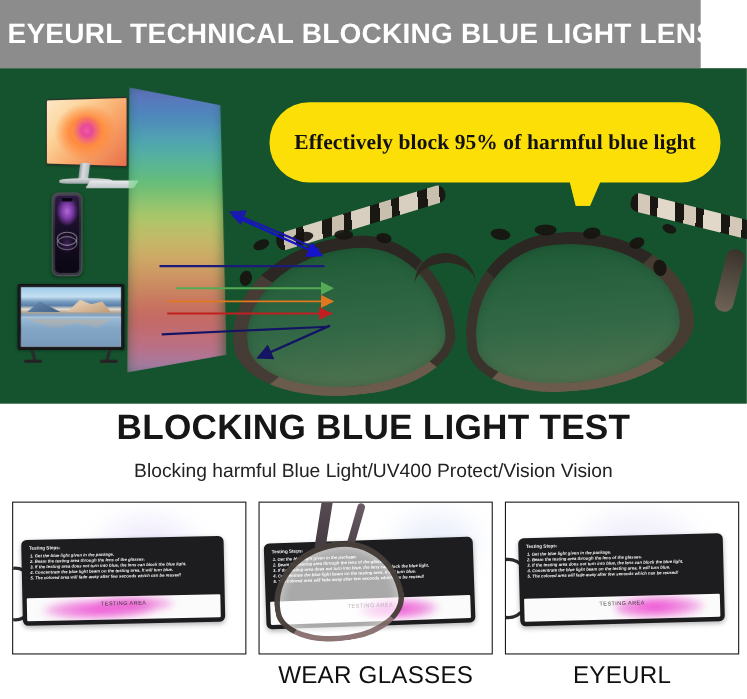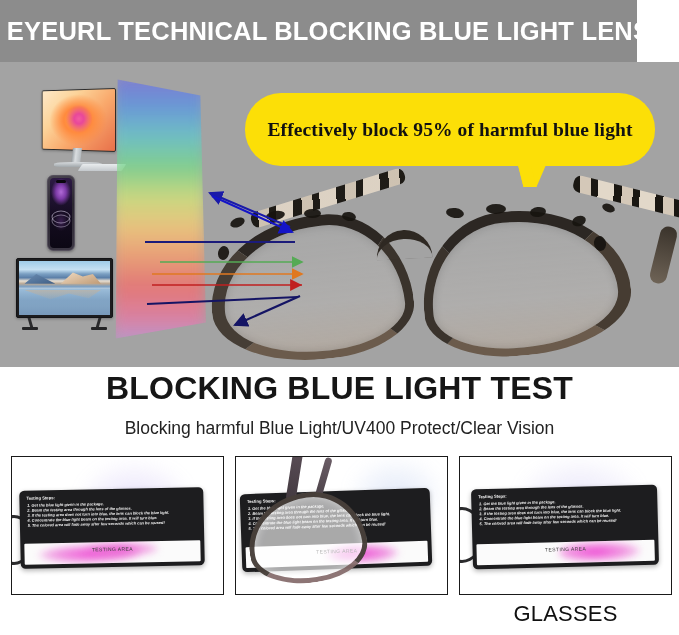--- a/index.html
+++ b/index.html
@@ -35,21 +35,21 @@
     letter-spacing: 0.2px;
     white-space: nowrap;
     text-align: center;
   }
 
   
   .hero {
     position: absolute;
     left: 0; top: 62px;
     width: 679px; height: 305px;
-    background: #a3a3a3;
+    background: #14532d;
     overflow: hidden;
   }
 
   
   .device { position: absolute; }
 
   
   .monitor { left: 28px; top: 26px; width: 90px; height: 86px; }
   .monitor-screen {
     position: absolute; left: 4px; top: 0;
@@ -579,21 +579,21 @@
     <line x1="300" y1="234" x2="235" y2="263" stroke="#141464" stroke-width="2.1" marker-end="url(#ah-navy)"></line>
   </svg>
 
   <div class="bubble-tail"></div>
   <div class="bubble">
     <div class="bubble-line">Effectively block 95% of harmful blue light</div>
   </div>
 </div>
 
 <div class="test-heading">BLOCKING BLUE LIGHT TEST</div>
-<div class="test-sub">Blocking harmful Blue Light/UV400 Protect/Clear Vision</div>
+<div class="test-sub">Blocking harmful Blue Light/UV400 Protect/Vision Vision</div>
 
 <div class="panels">
 
   <div class="panel-col">
     <div class="panel">
       <div class="panel-bg-glow" style="left:34%;top:6%;width:48%;height:52%;background:radial-gradient(ellipse at 50% 50%, rgba(180,160,240,0.55), rgba(200,180,245,0));"></div>
       <div class="edge-arc" style="left:-18px;top:58px;width:34px;height:44px;"></div>
       <div class="card card-a">
         <div class="card-steps">
           <div class="st-title">Testing Steps:</div>
@@ -632,20 +632,21 @@
           <div class="glow glow-part-1"></div>
           <div class="card-testarea-label">TESTING AREA</div>
         </div>
       </div>
       <div class="panel-glasses">
         <div class="pg-temple"></div>
         <div class="pg-temple2"></div>
         <div class="pg-lens"></div>
       </div>
     </div>
+    <div class="panel-caption">WEAR GLASSES</div>
   </div>
 
   <div class="panel-col">
     <div class="panel">
       <div class="panel-bg-glow" style="left:30%;top:4%;width:54%;height:48%;background:radial-gradient(ellipse at 50% 50%, rgba(170,160,235,0.45), rgba(200,180,245,0));"></div>
       <div class="edge-arc" style="left:-20px;top:50px;width:38px;height:50px;"></div>
       <div class="card card-c">
         <div class="card-steps">
           <div class="st-title">Testing Steps:</div>
           <ol>
@@ -655,16 +656,16 @@
             <li>Concentrate the blue light beam on the testing area. It will turn blue.</li>
             <li>The colored area will fade away after few seconds which can be reused!</li>
           </ol>
         </div>
         <div class="card-testarea">
           <div class="glow glow-eff-1"></div>
           <div class="card-testarea-label">TESTING AREA</div>
         </div>
       </div>
     </div>
-    <div class="panel-caption">GLASSES</div>
+    <div class="panel-caption">EYEURL</div>
   </div>
 
 </div>
 
 </body></html>

